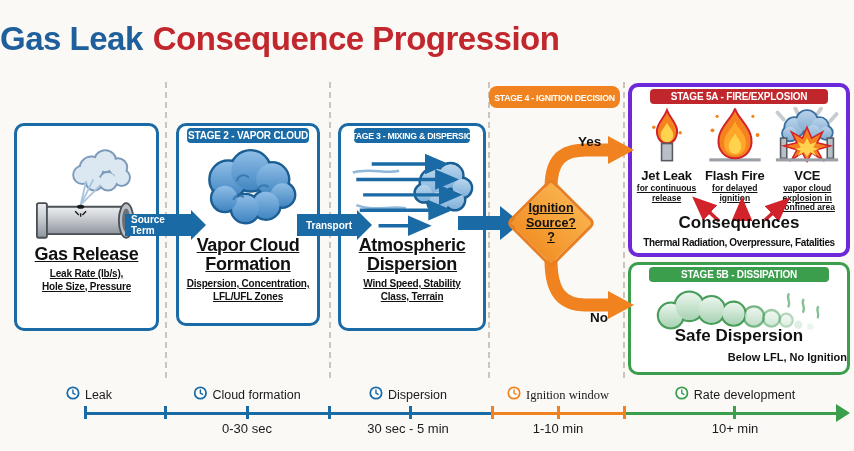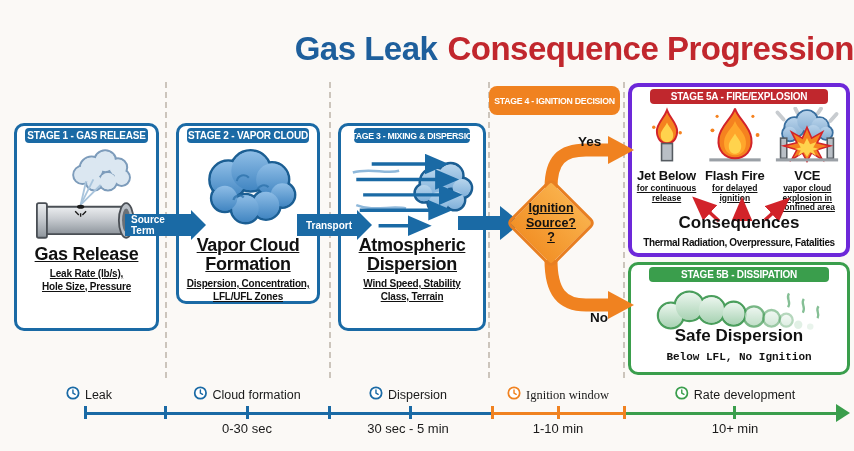--- a/index.html
+++ b/index.html
@@ -2,21 +2,21 @@
 <html><head>
 <meta charset="utf-8">
 <style>
   html,body{margin:0;padding:0;background:#fbf9f6;}
   .canvas{position:relative;width:854px;height:451px;background:#fbf9f6;overflow:hidden;
           font-family:"Liberation Sans",sans-serif;color:#111;}
   .abs{position:absolute;}
   .pre{white-space:pre-line;text-decoration:underline;}
 
   
-  .title{top:30px;left:0;width:100%;text-align:right;font-size:33px;font-weight:bold;letter-spacing:-0.5px;}
+  .title{top:20px;left:0;width:100%;text-align:left;font-size:33px;font-weight:bold;letter-spacing:-0.5px;}
   .t-blue{color:#1e5f9c;margin-right:10px;}
   .t-red{color:#c1272d;}
 
   
   .divider{top:82px;height:296px;width:0;border-left:2px dashed #ccc5bc;}
 
   
   .card{background:#fff;border:3px solid #1a6aa5;border-radius:10px;box-sizing:border-box;
         display:flex;flex-direction:column;align-items:center;text-align:center;}
   .card-hdr{position:absolute;top:2px;left:8px;right:8px;height:15px;border-radius:4px;
@@ -30,21 +30,21 @@
   
   .connector{position:absolute;height:22px;background:#1a6aa5;color:#fff;font-size:10px;font-weight:bold;
              display:flex;align-items:center;justify-content:center;padding:0 2px 0 6px;z-index:6;}
   .connector::after{content:"";position:absolute;left:100%;top:50%;transform:translateY(-50%);
              border-top:15px solid transparent;border-bottom:15px solid transparent;border-left:15px solid #1a6aa5;}
   .big-arrow{position:absolute;height:14px;background:#1a6aa5;z-index:5;}
   .big-arrow::after{content:"";position:absolute;left:100%;top:50%;transform:translateY(-50%);
              border-top:17px solid transparent;border-bottom:17px solid transparent;border-left:21px solid #1a6aa5;}
 
   
-  .s4-hdr{left:489px;top:86px;width:131px;height:29px;border-radius:8px;background:#f08220;color:#fff;
+  .s4-hdr{left:489px;top:86px;width:131px;height:22px;border-radius:8px;background:#f08220;color:#fff;
           font-size:9.5px;font-weight:bold;letter-spacing:-0.3px;display:flex;align-items:center;justify-content:center;
           white-space:nowrap;z-index:4;}
   .s4-hdr .inner{transform:scaleX(.92);}
   .diamond-wrap{left:506px;top:178px;width:90px;height:90px;z-index:8;}
   .diamond{position:absolute;left:13px;top:13px;width:64px;height:64px;transform:rotate(45deg);
            background:linear-gradient(180deg,#f9b04a,#f29127);border:3px solid #e87f22;border-radius:6px;
            box-sizing:border-box;}
   .diamond-text{position:absolute;left:0;top:0;width:90px;height:90px;display:flex;align-items:center;justify-content:center;
            font-size:12.5px;font-weight:bold;line-height:14.5px;text-align:center;}
   .yesno{font-size:13.5px;font-weight:bold;z-index:9;}
@@ -56,21 +56,21 @@
   .hdr-red{background:#c0272d;left:18px;right:18px;}
   .hdr-green{background:#3a9e4c;left:18px;right:18px;}
   .items-row{position:absolute;left:2px;right:2px;top:20px;display:flex;}
   .item{text-align:center;}
   .item-title{font-size:13px;font-weight:bold;letter-spacing:-0.2px;margin-top:1px;}
   .item-desc{font-size:8.5px;font-weight:bold;line-height:9.5px;margin-top:1px;}
   .cons-title{position:absolute;left:0;right:0;bottom:20px;text-align:center;font-size:17px;font-weight:bold;}
   .cons-desc{position:absolute;left:0;right:0;bottom:5px;text-align:center;font-size:10px;font-weight:bold;
              letter-spacing:-0.35px;white-space:nowrap;}
   .c5b-title{position:absolute;left:0;right:0;bottom:26px;text-align:center;font-size:17px;font-weight:bold;}
-  .c5b-sub{position:absolute;left:0;right:0;bottom:9px;text-align:center;font-size:11px;font-weight:bold;font-family:Liberation Mono, monospace;}
+  .c5b-sub{position:absolute;left:0;right:0;bottom:9px;text-align:right;font-size:11px;font-weight:bold;}
 
   
   .tl-seg{top:412px;height:3px;}
   .tl-tick{top:406px;width:3px;height:13px;}
   .tl-arrow{top:404px;width:0;height:0;border-top:9px solid transparent;border-bottom:9px solid transparent;
             border-left:14px solid #3a9e4c;}
   .tl-phase{top:386px;display:flex;align-items:center;gap:5px;white-space:nowrap;transform:translateX(-50%);
             font-size:12.5px;color:#1a1a1a;}
   .tl-time{top:421px;transform:translateX(-50%);font-size:13px;color:#1a1a1a;white-space:nowrap;}
 </style>
@@ -82,21 +82,20 @@
   <div class="abs divider" style="left:165px"></div>
   <div class="abs divider" style="left:329px"></div>
   <div class="abs divider" style="left:488px"></div>
   <div class="abs divider" style="left:623px"></div>
 
   <div class="abs title">
     <span class="t-blue">Gas Leak</span><span class="t-red">Consequence Progression</span>
   </div>
 
   <div class="abs card" style="left:14px;top:123px;width:145px;height:208px;">
-    <div class="card-hdr">STAGE 1 - GAS RELEASE</div>
     <div class="icon-box">
       <svg width="124" height="102" viewBox="0 0 130 112">
         <defs>
           <linearGradient id="pg" x1="0" y1="0" x2="0" y2="1">
             <stop offset="0" stop-color="#eceef0"></stop>
               <stop offset=".45" stop-color="#c7cbd0"></stop>
               <stop offset="1" stop-color="#8e959c"></stop>
           </linearGradient>
         </defs>
         <g stroke="#7d9cbb" stroke-width="2.5" fill="#dbe7f1">
@@ -128,21 +127,21 @@
         <ellipse cx="108" cy="85" rx="4.5" ry="13" fill="#6a7076"></ellipse>
         <ellipse cx="58" cy="70" rx="4" ry="2.2" fill="#1a1a1a"></ellipse>
         <path d="M52,75 L56,79 M60,79 L64,75 M58,77 L58,81" stroke="#1a1a1a" stroke-width="1.5" fill="none"></path>
       </svg>
     </div>
     <div class="card-title pre">Gas Release</div>
     <div class="card-sub pre">Leak Rate (lb/s),
 Hole Size, Pressure</div>
   </div>
 
-  <div class="abs card" style="left:176px;top:123px;width:144px;height:181px;">
+  <div class="abs card" style="left:176px;top:123px;width:144px;height:203px;">
     <div class="card-hdr">STAGE 2 - VAPOR CLOUD</div>
     <div class="icon-box" style="margin-top:14px;">
       <svg width="116" height="96" viewBox="0 0 130 112">
         <defs>
           <linearGradient id="vg" x1="0" y1="0" x2="0" y2="1">
             <stop offset="0" stop-color="#8ebde6"></stop>
               <stop offset="1" stop-color="#4286c2"></stop>
           </linearGradient>
         </defs>
         <g stroke="#1b5e93" stroke-width="3" fill="url(#vg)">
@@ -230,21 +229,21 @@
       <div class="item" style="width:31%;">
         <div>
           <svg width="42" height="56" viewBox="0 0 54 72">
             <circle cx="10" cy="26" r="2.2" fill="#f5821f"></circle>
               <circle cx="44" cy="33" r="2.2" fill="#f5821f"></circle>
             <path d="M27,4 C23,15 14,21 14,31 C14,41 20,47 27,47 C34,47 40,41 40,31 C40,21 31,15 27,4 Z" fill="#f5821f" stroke="#d2232a" stroke-width="2.5"></path>
             <path d="M27,20 C24,27 19,30 19,36 C19,42 22,45 27,45 C32,45 35,42 35,36 C35,30 30,27 27,20 Z" fill="#ffd34d"></path>
             <rect x="20" y="47" width="14" height="22" fill="#b9bfc6" stroke="#555b61" stroke-width="2"></rect>
           </svg>
         </div>
-        <div class="item-title">Jet Below</div>
+        <div class="item-title">Jet Leak</div>
         <div class="item-desc pre">for continuous
 release</div>
       </div>
       <div class="item" style="width:34%;">
         <div>
           <svg width="62" height="56" viewBox="0 0 74 72">
             <circle cx="8" cy="30" r="2.5" fill="#f5821f"></circle>
               <circle cx="66" cy="36" r="2.5" fill="#f5821f"></circle>
             <circle cx="14" cy="12" r="2" fill="#f5821f"></circle>
               <circle cx="60" cy="12" r="2" fill="#f5821f"></circle>

